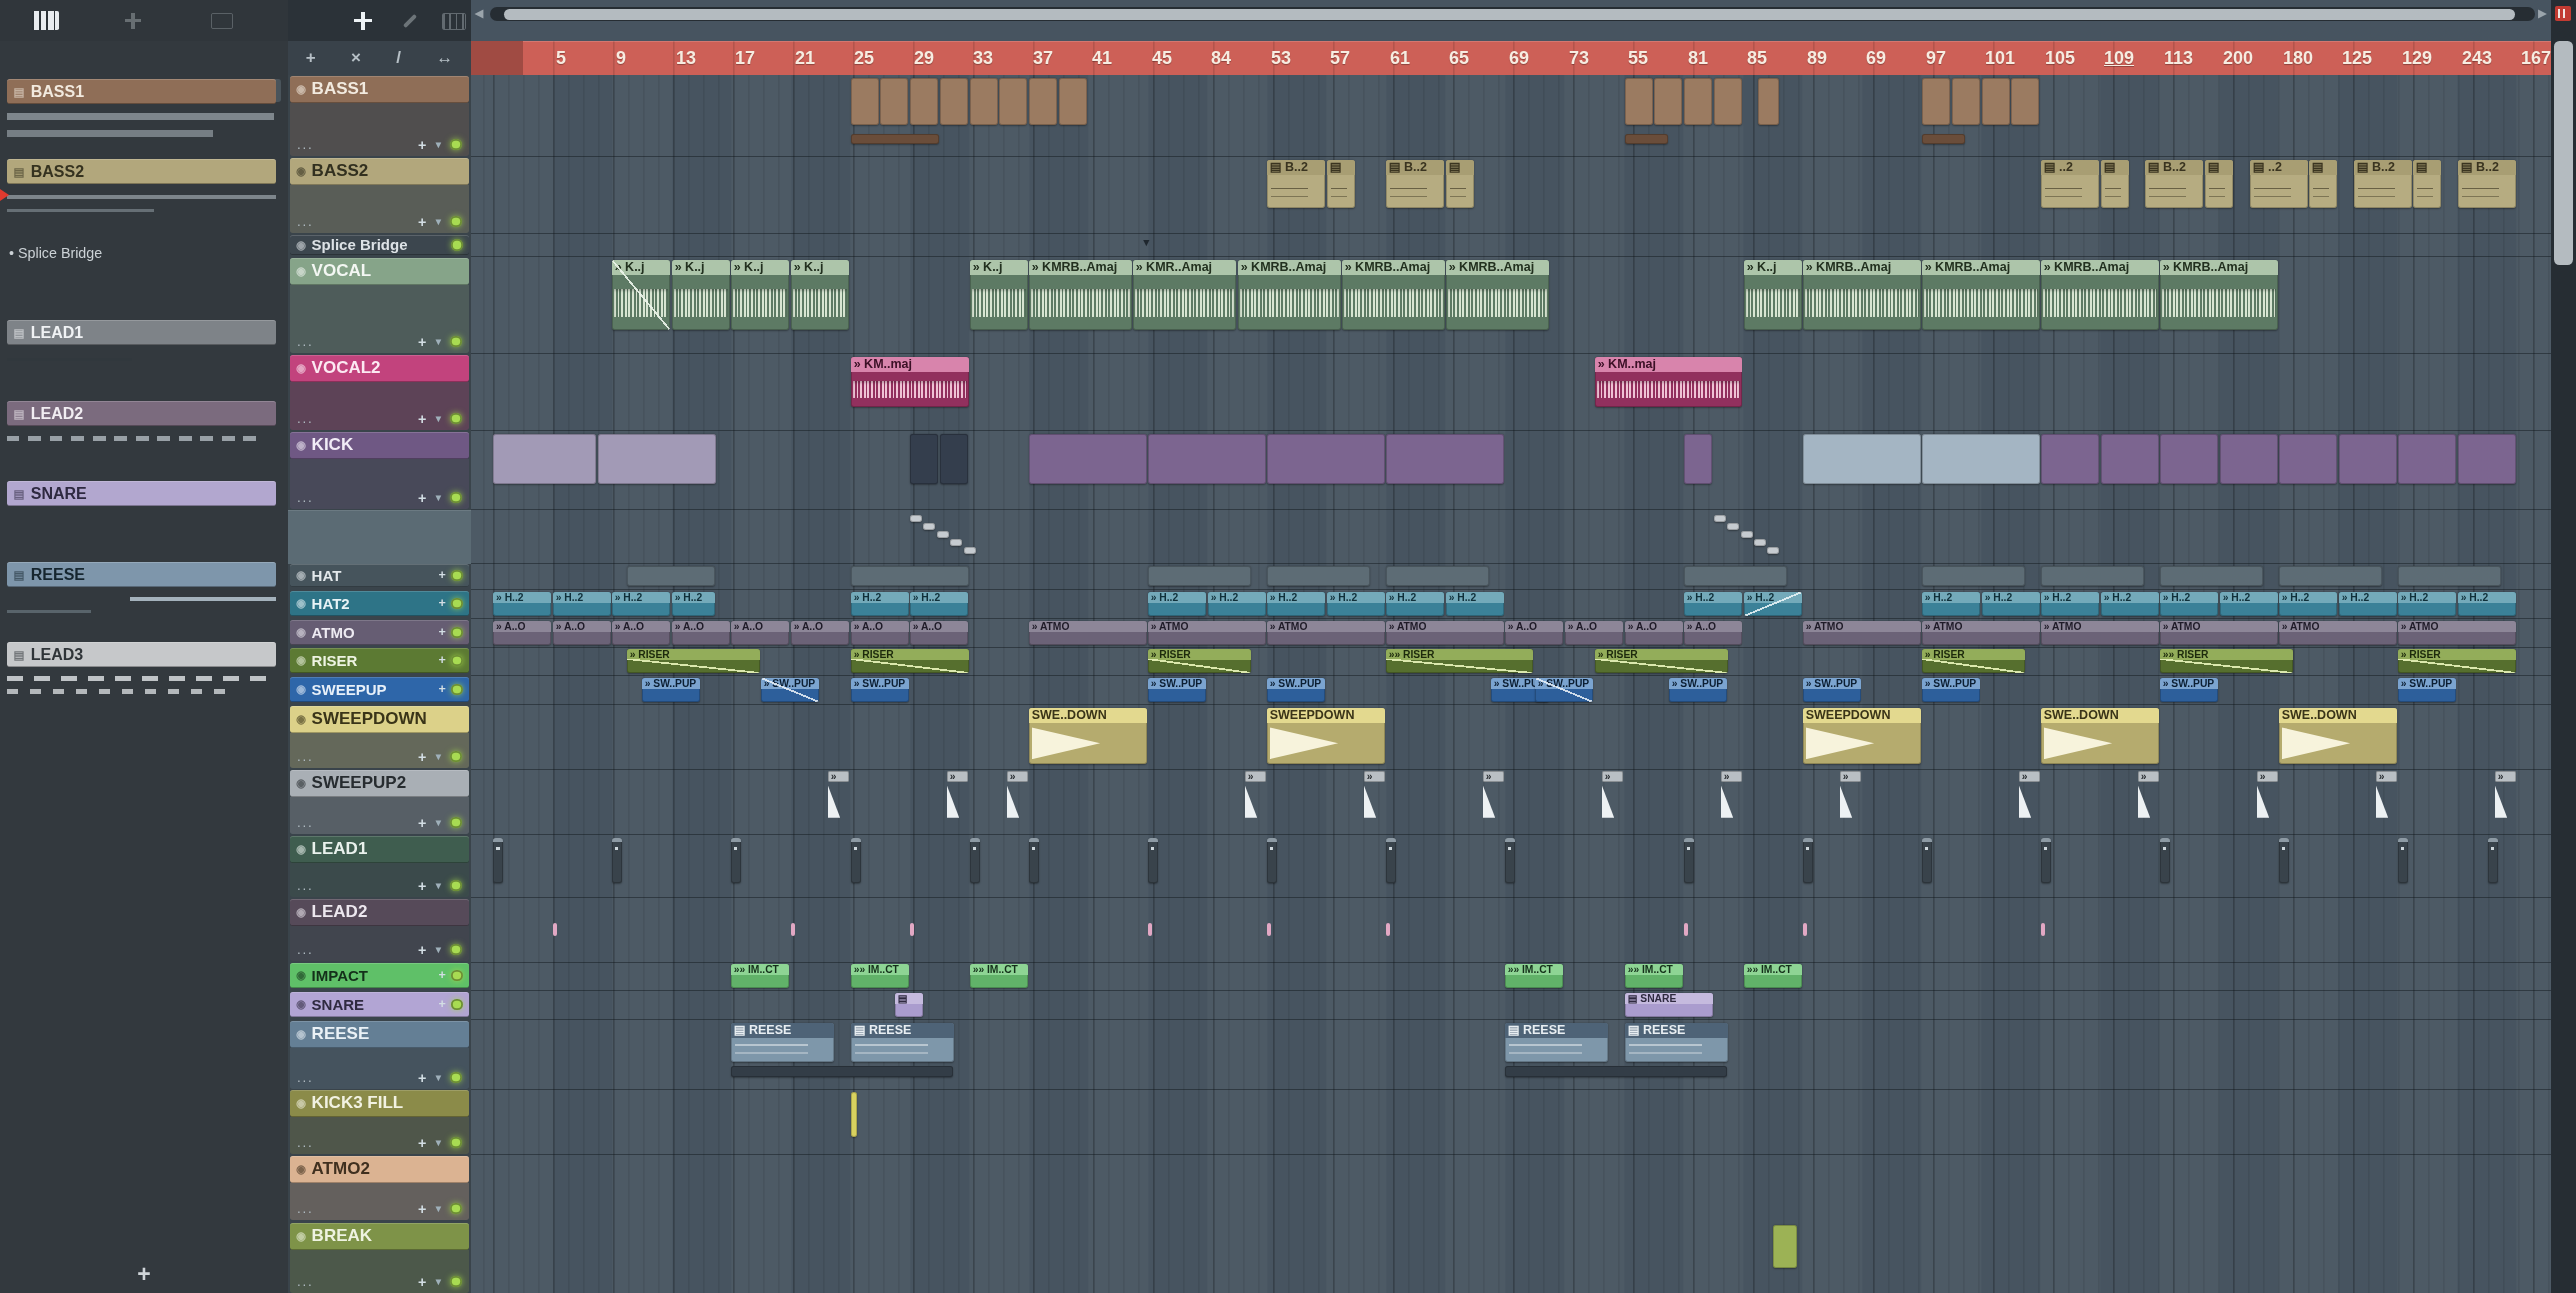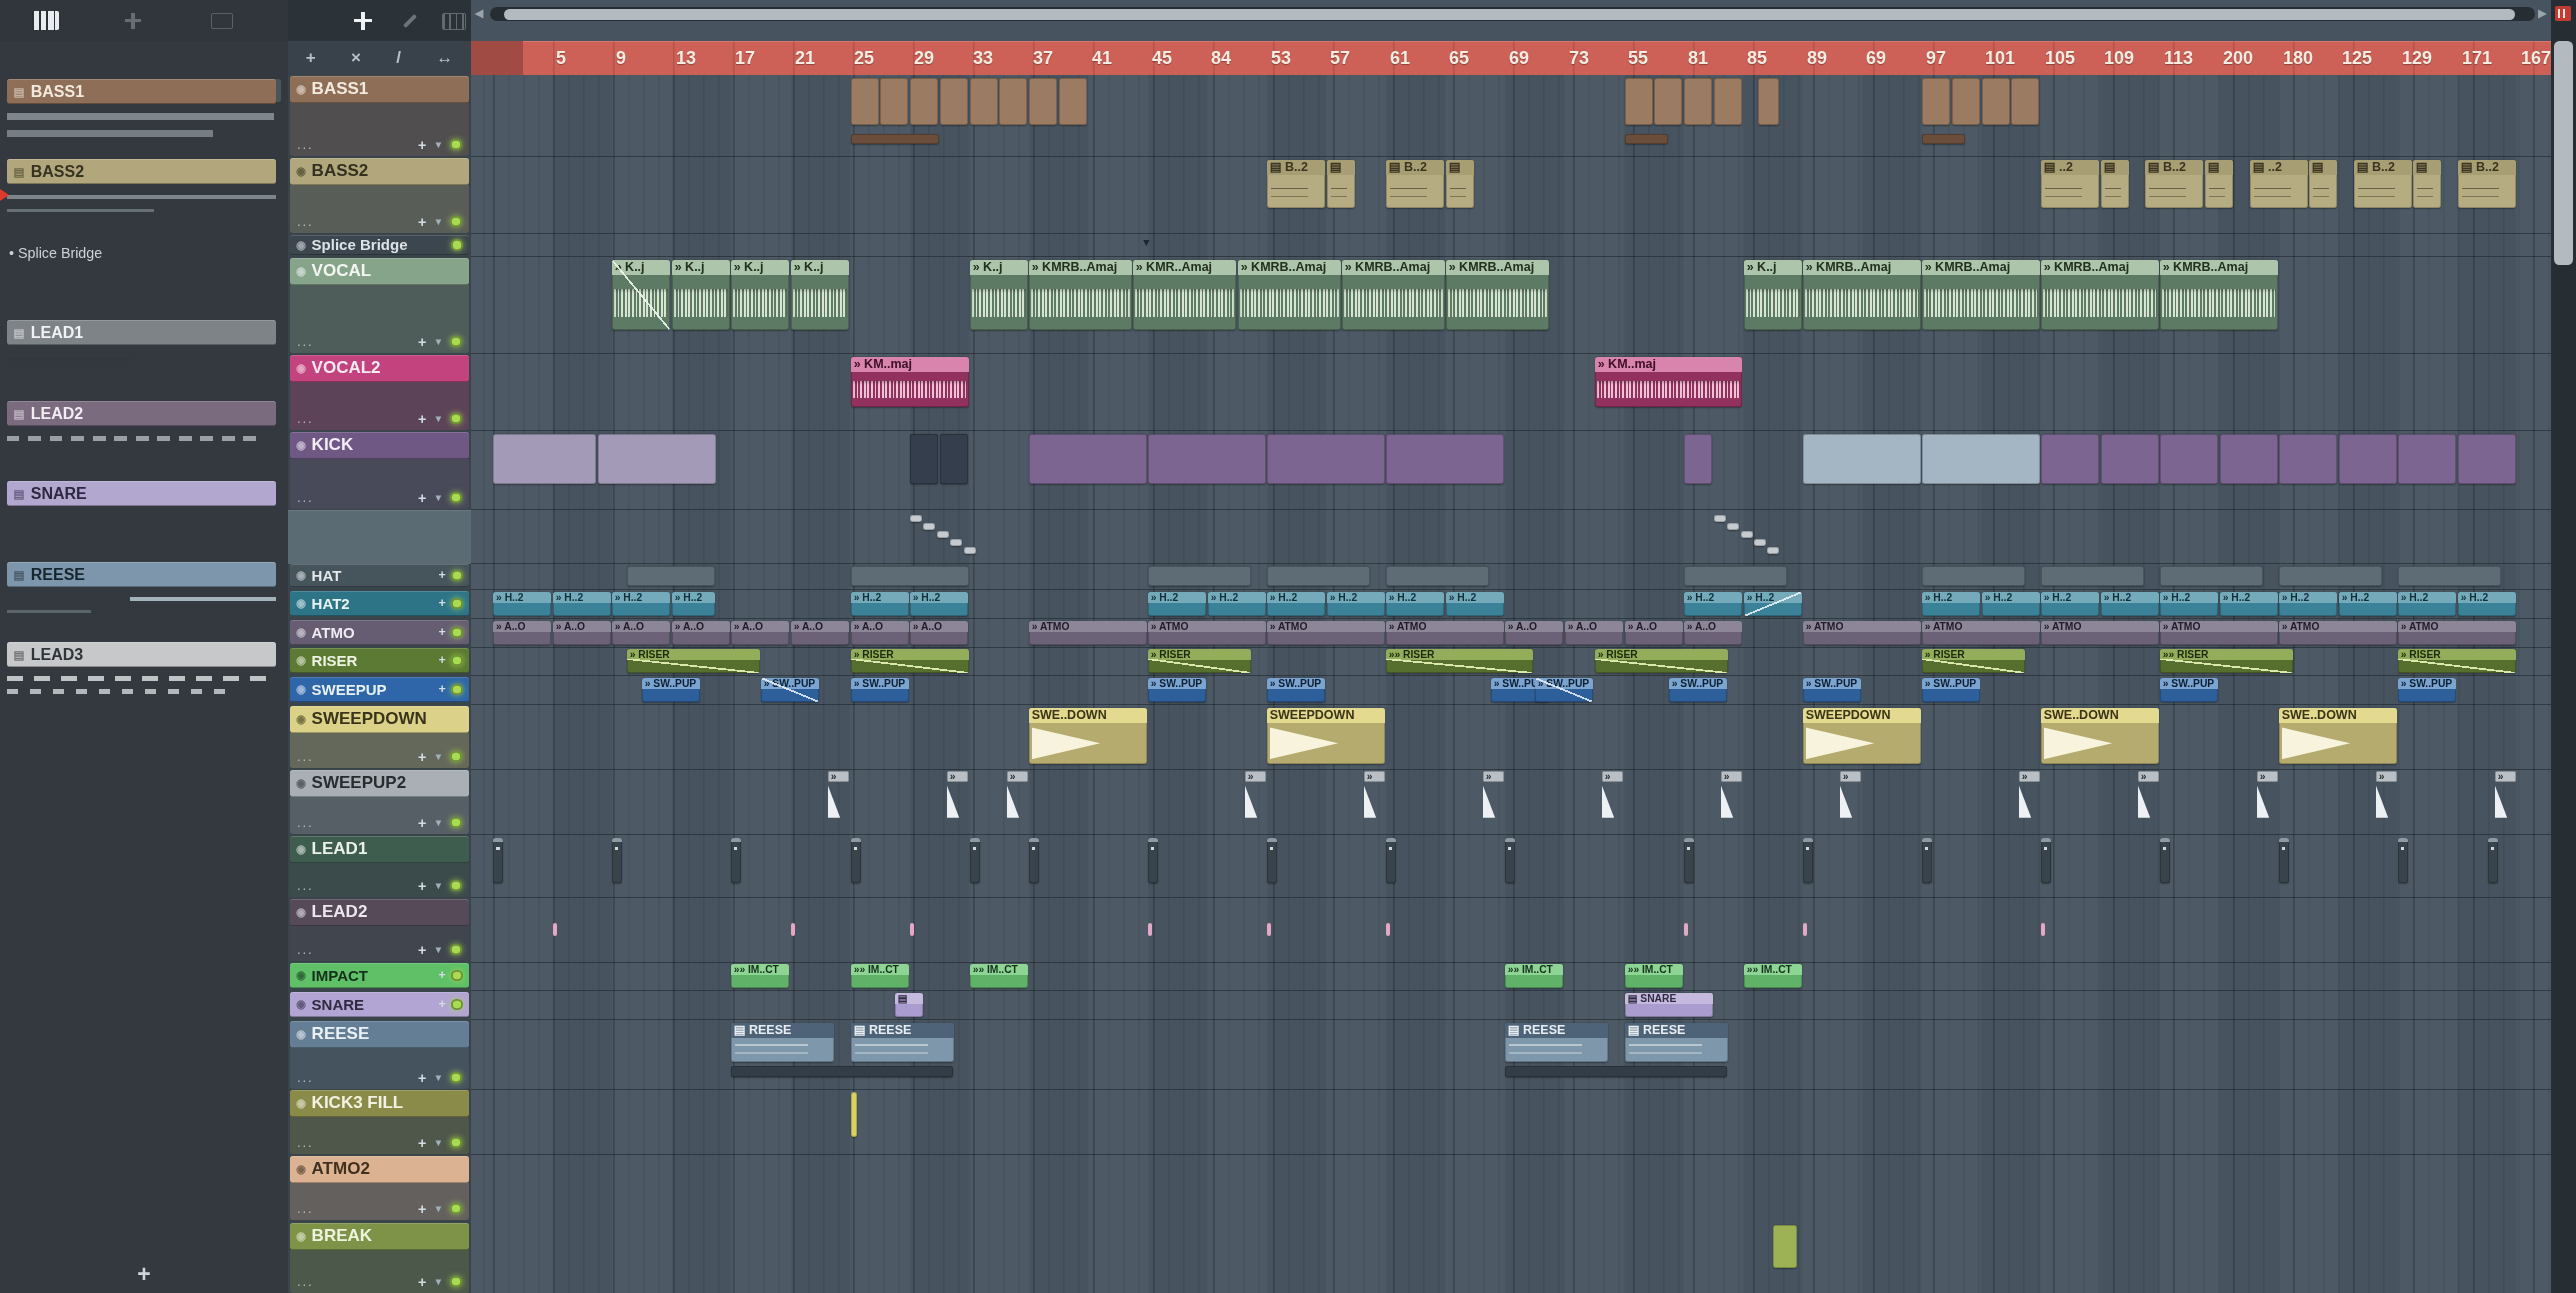--- a/index.html
+++ b/index.html
@@ -461,27 +461,27 @@
         <span class="rnum" style="left: 1038px;">69</span>
         <span class="rnum" style="left: 1098px;">73</span>
         <span class="rnum" style="left: 1157px;">55</span>
         <span class="rnum" style="left: 1217px;">81</span>
         <span class="rnum" style="left: 1276px;">85</span>
         <span class="rnum" style="left: 1336px;">89</span>
         <span class="rnum" style="left: 1395px;">69</span>
         <span class="rnum" style="left: 1455px;">97</span>
         <span class="rnum" style="left: 1514px;">101</span>
         <span class="rnum" style="left: 1574px;">105</span>
-        <span class="rnum" style="left: 1633px;">109</span>
+        <span class="rnum" style="left: 1633px; text-decoration: underline;">109</span>
         <span class="rnum" style="left: 1693px;">113</span>
         <span class="rnum" style="left: 1752px;">200</span>
         <span class="rnum" style="left: 1812px;">180</span>
         <span class="rnum" style="left: 1871px;">125</span>
         <span class="rnum" style="left: 1931px;">129</span>
-        <span class="rnum" style="left: 1991px;">171</span>
+        <span class="rnum" style="left: 1991px;">243</span>
         <span class="rnum" style="left: 2050px;">167</span>
       </div>
     <div id="lanes">
         <div class="lane" style="top: 0px; height: 81px;">
           <div class="clip p-notes" style="left: 380px; width: 28px; top: 2.7px; height: 47px; background: rgb(155, 123, 97);"></div>
           <div class="clip p-notes" style="left: 409px; width: 28px; top: 2.7px; height: 47px; background: rgb(155, 123, 97);"></div>
           <div class="clip p-notes" style="left: 439px; width: 28px; top: 2.7px; height: 47px; background: rgb(155, 123, 97);"></div>
           <div class="clip p-notes" style="left: 469px; width: 28px; top: 2.7px; height: 47px; background: rgb(155, 123, 97);"></div>
           <div class="clip p-notes" style="left: 499px; width: 28px; top: 2.7px; height: 47px; background: rgb(155, 123, 97);"></div>
           <div class="clip p-notes" style="left: 528px; width: 28px; top: 2.7px; height: 47px; background: rgb(155, 123, 97);"></div>

